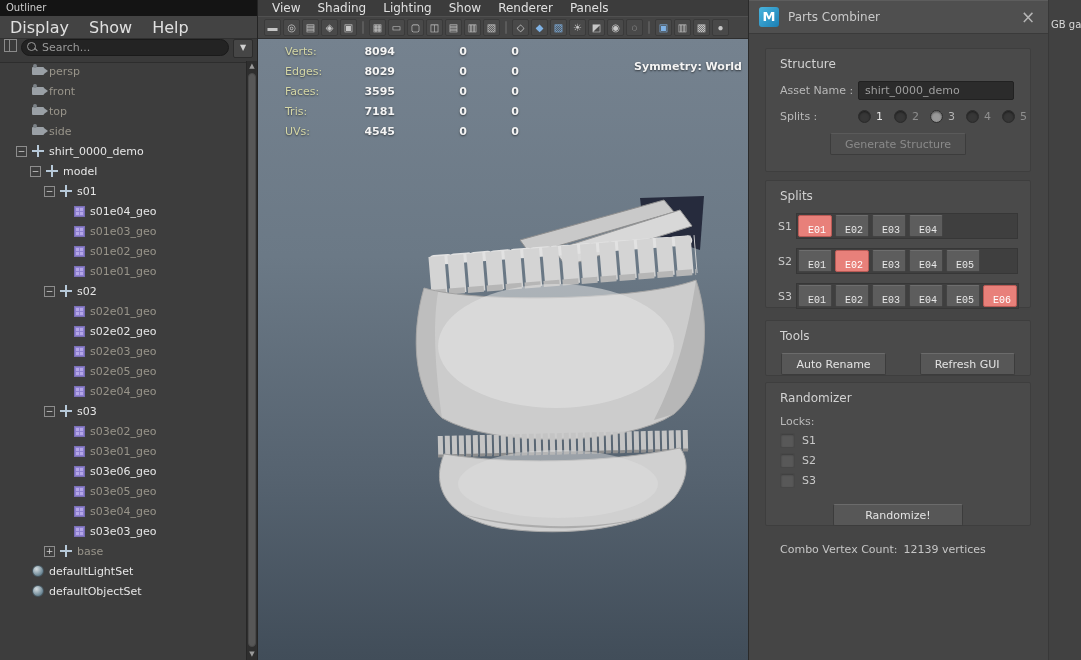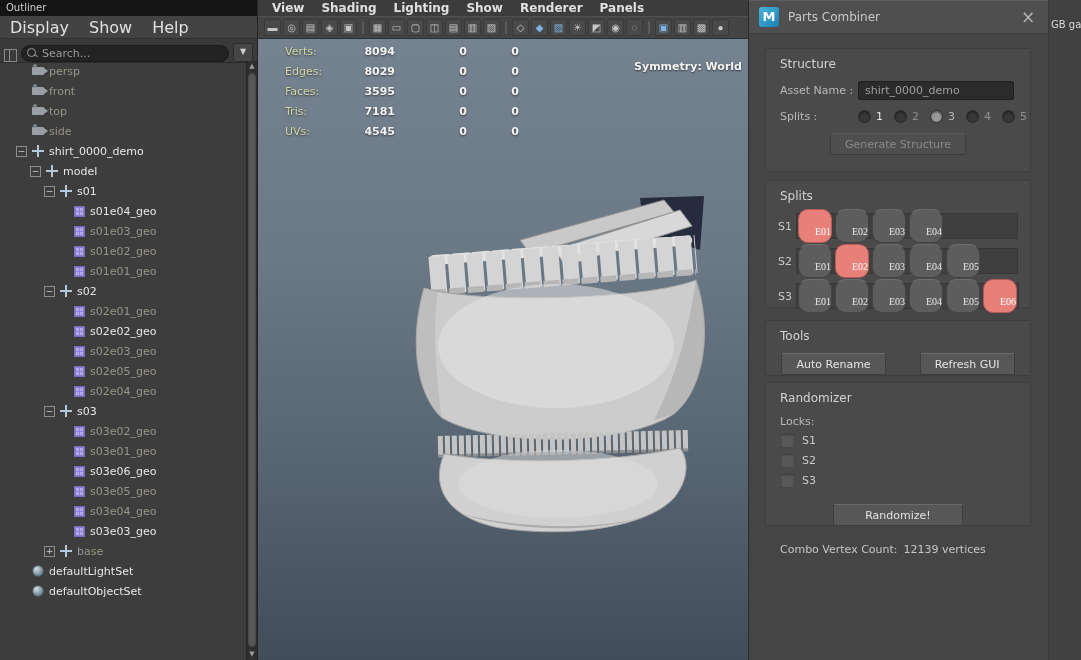--- a/index.html
+++ b/index.html
@@ -6,21 +6,21 @@
   body{width:1081px;height:660px;overflow:hidden;background:#3c3c3c;
        font-family:"DejaVu Sans","Liberation Sans",sans-serif;font-size:11px;
        -webkit-font-smoothing:antialiased;}
   
   #outliner{position:absolute;left:0;top:0;width:258px;height:660px;background:#3d3d3d;
             border-right:1px solid #242424;box-sizing:border-box;}
   .ol-title{height:16px;background:#141414;color:#cfcfcf;line-height:16px;padding-left:6px;font-size:10px;}
   .ol-menus{height:22px;background:#434343;display:flex;align-items:center;gap:20px;
             padding-left:10px;border-bottom:1px solid #303030;}
   .ol-menu{color:#e0e0e0;font-size:16px;cursor:default;}
-  .ol-searchrow{height:23px;background:#3a3a3a;display:flex;align-items:flex-end;gap:4px;
+  .ol-searchrow{height:23px;background:#3a3a3a;display:flex;align-items:flex-start;gap:4px;
                 padding:0 4px;border-bottom:1px solid #2d2d2d;}
   .panel-grid-icon{width:13px;height:13px;border:1px solid #8a8a8a;box-sizing:border-box;position:relative;flex:none;}
   .panel-grid-icon::after{content:"";position:absolute;left:4px;top:0;bottom:0;width:1px;background:#8a8a8a;}
   .search-wrap{position:relative;flex:1;height:17px;}
   .search-wrap input{width:100%;height:17px;box-sizing:border-box;background:#232323;color:#cfcfcf;
                      border:1px solid #1a1a1a;border-radius:9px;font-size:11px;padding:0 6px 0 20px;
                      font-family:inherit;outline:none;}
   .search-wrap input::placeholder{color:#9a9a9a;}
   .search-glass{position:absolute;left:6px;top:3px;width:7px;height:7px;border:1px solid #9a9a9a;border-radius:50%;}
   .search-glass::after{content:"";position:absolute;left:6px;top:6px;width:4px;height:1px;background:#9a9a9a;transform:rotate(45deg);}
@@ -46,21 +46,21 @@
                  repeating-linear-gradient(90deg,#8d7fd0 0 1px,transparent 1px 4px),#b4a6e8;}
   .set-icon{width:12px;height:12px;border-radius:50%;border:1px solid #45545c;box-sizing:border-box;
       background:radial-gradient(circle at 35% 30%,#d5dde1,#6b8694 70%,#4c5f6a);}
   .scrollbar{position:absolute;top:61px;right:0;bottom:0;width:11px;background:#2e2e2e;border-left:1px solid #272727;box-sizing:border-box;}
   .sb-arrow{height:11px;color:#9a9a9a;font-size:7px;text-align:center;line-height:11px;}
   .sb-thumb{position:absolute;left:1px;right:1px;top:12px;bottom:13px;background:#575757;
             border:1px solid #494949;border-radius:4px;}
   
   #viewport{position:absolute;left:258px;top:0;width:490px;height:660px;background:#3c3c3c;}
   .vp-menus{height:16px;display:flex;align-items:center;gap:17px;padding-left:14px;
-            background:#3c3c3c;font-size:12px;color:#e0e0e0;font-weight:bold;}
+            background:#3c3c3c;font-size:12px;color:#e0e0e0;}
   .vp-toolbar{height:23px;background:#444;border-top:1px solid #505050;border-bottom:1px solid #2e2e2e;
               display:flex;align-items:center;gap:2px;padding-left:6px;box-sizing:border-box;}
   .vticon{display:flex;align-items:center;justify-content:center;width:17px;height:17px;flex:none;
           background:#494949;border:1px solid #3a3a3a;border-radius:2px;color:#c6c6c6;font-size:10px;padding:0;}
   .vticon span{pointer-events:none;}
   .vticon.blue{color:#7fb2e5;}
   .vticon.sep{width:2px;height:13px;background:#5a5a5a;border:none;margin:0 3px;}
   .vp-3d{position:absolute;left:0;top:39px;right:0;bottom:0;
          background:linear-gradient(180deg,#75828f 0%,#6b7986 35%,#566370 70%,#414d59 100%);}
   .hud{position:absolute;left:27px;top:2px;}
@@ -101,21 +101,21 @@
   .radio-item.selected .radio-num{color:#b5b5b5;}
   .btn{background:#575757;border:1px solid #3c3c3c;border-top-color:#6b6b6b;color:#e3e3e3;
        font-size:11px;border-radius:2px;height:22px;padding:0 14px;font-family:inherit;}
   .btn.disabled{color:#8a8a8a;background:#4e4e4e;border-top-color:#5a5a5a;}
   .center-btn{display:block;margin:2px auto 0;}
   .split-row{display:flex;align-items:center;margin-bottom:9px;}
   .split-row-label{width:18px;color:#c9c9c9;flex:none;}
   .slot-strip{display:flex;align-items:center;gap:3px;background:#3f3f3f;border:1px solid #373737;
               width:226px;height:26px;padding:0 1px;box-sizing:border-box;}
   .split-btn{width:34px;height:22px;flex:none;background:#5d5d5d;border:1px solid #434343;
-             border-top-color:#6e6e6e;color:#e8e8e8;font-size:10px;border-radius:10px;padding:16px;font-family:Liberation Serif, serif;}
+             border-top-color:#6e6e6e;color:#e8e8e8;font-size:10px;border-radius:2px;padding:9px;font-family:Liberation Mono, monospace;}
   .split-btn.active{background:#e8807a;border-color:#b85a55;color:#fff;}
   .tools-row{display:flex;justify-content:center;gap:34px;margin-top:4px;}
   .locks-label{color:#b9b9b9;margin:2px 0 2px 2px;}
   .lock-item{display:flex;align-items:center;gap:7px;margin:5px 0 0 2px;color:#c9c9c9;}
   .checkbox{width:13px;height:13px;background:#585858;border:1px solid #474747;border-radius:2px;
             box-shadow:inset 0 1px 2px rgba(0,0,0,.35);flex:none;}
   .rand-btn{display:block;margin:16px auto 0;width:130px;}
   .combo-line{position:absolute;left:780px;top:543px;color:#c6c6c6;}
   .combo-line span{margin-right:6px;}
   

